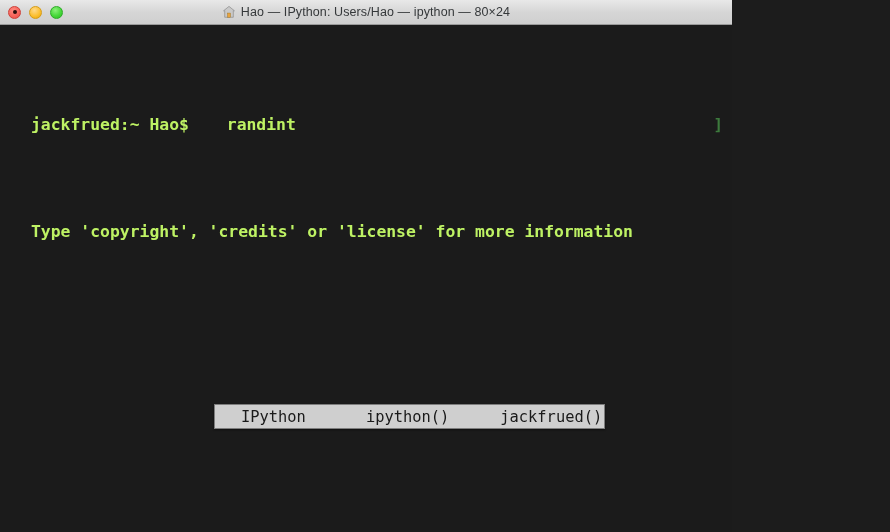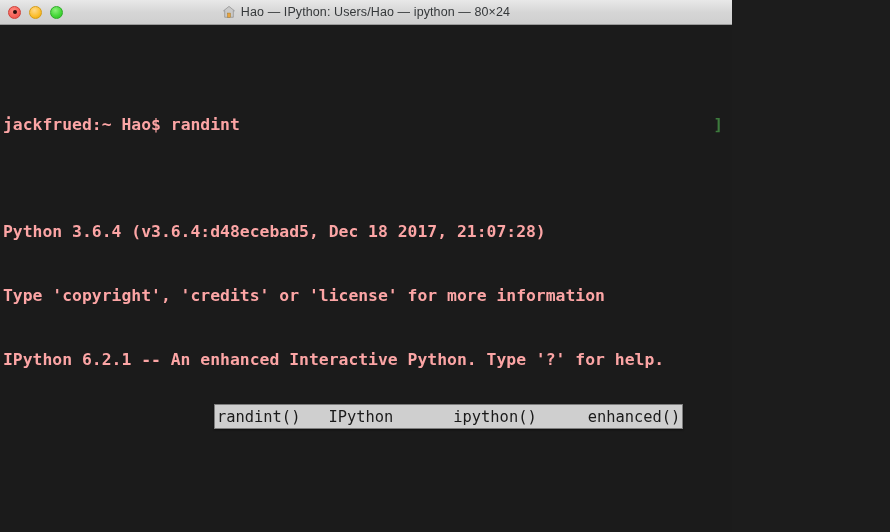--- a/index.html
+++ b/index.html
@@ -111,21 +111,21 @@
     white-space: pre;
     font-family: "DejaVu Sans Mono", "Liberation Mono", monospace;
   }
   .row {
     height: 21.4px;
     white-space: pre;
     position: relative;
   }
 
   
-  .c-green   { color: #fca5a5; }
+  .c-green   { color: #bef264; margin-left: 28px; }
 
   .edge-bracket {
     position: absolute;
     right: 9px;
     color: #3d7a3d;
     font-weight: bold;
   }
 
   
   .completion {
@@ -173,23 +173,21 @@
     </div>
   </div>
 
   <div class="terminal">
     <div class="screen">
 
       
       <div class="row"><span class="c-green">jackfrued:~ Hao$ </span><span class="c-green">randint</span><span class="edge-bracket">]</span></div>
 
       
-      <div class="row"><span class="c-green">Python 3.6.4 (v3.6.4:d48ecebad5, Dec 18 2017, 21:07:28)</span></div>
       <div class="row"><span class="c-green">Type 'copyright', 'credits' or 'license' for more information</span></div>
-      <div class="row"><span class="c-green">IPython 6.2.1 -- An enhanced Interactive Python. Type '?' for help.</span></div>
 
       <div class="row"></div>
 
       
       
       
 
       
 
       
@@ -210,23 +208,22 @@
       
 
       
 
       
       
 
     </div>
 
     <div class="completion">
-      <span class="completion-item">randint()</span>
       <span class="spacer" style="width:24px"></span>
       <span class="completion-item">IPython</span>
       <span class="spacer" style="width:56px"></span>
       <span class="completion-item">ipython()</span>
       <span class="spacer" style="width:47px"></span>
-      <span class="completion-item">enhanced()</span>
+      <span class="completion-item">jackfrued()</span>
     </div>
 
   </div>
 </div>
 
 </body></html>

